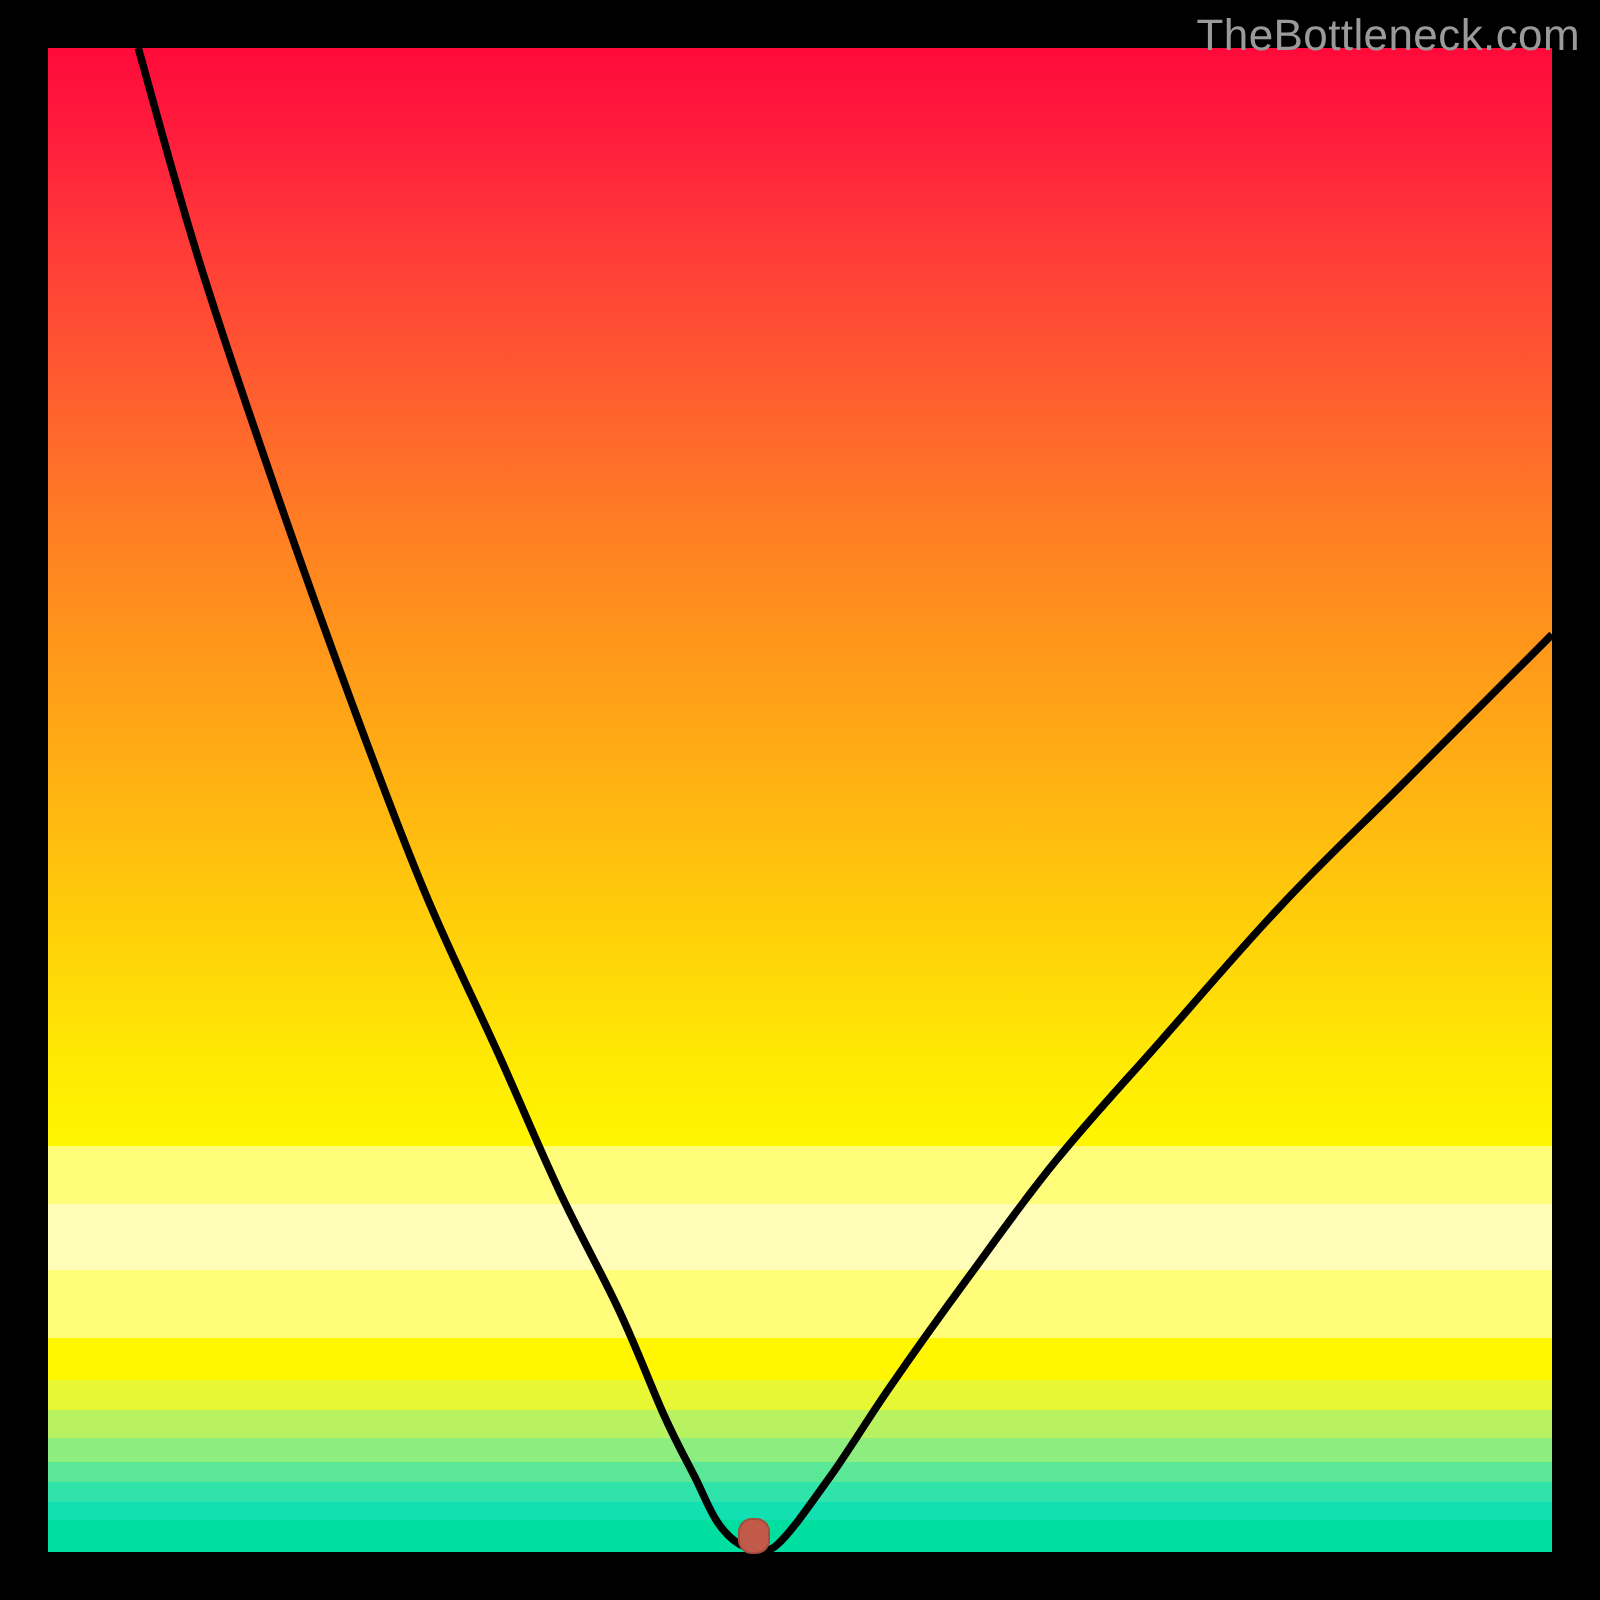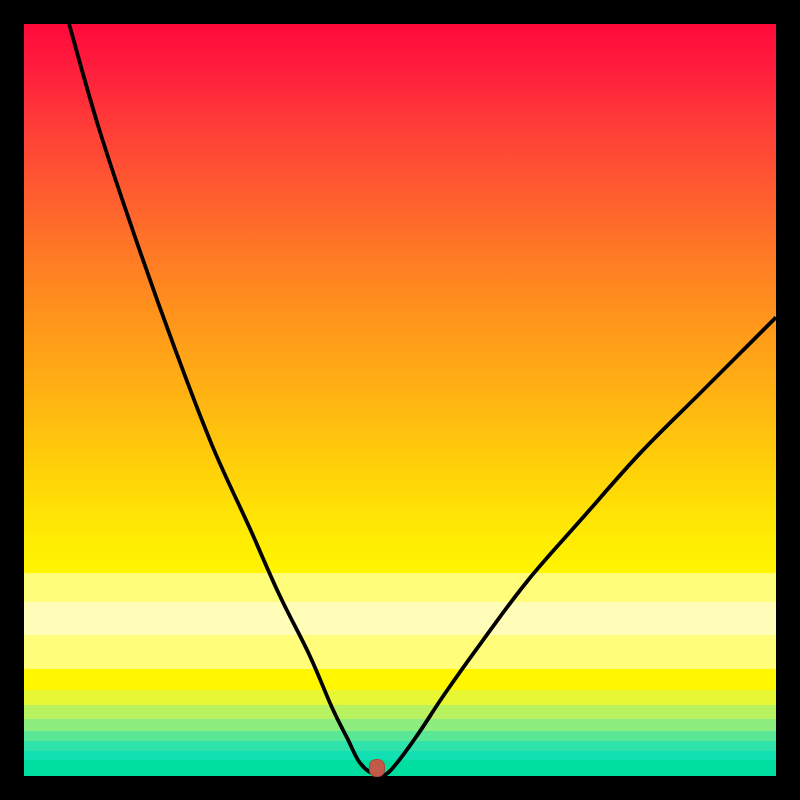--- a/index.html
+++ b/index.html
@@ -105,13 +105,14 @@
     <div class="band b-g5"></div>
     <div class="band b-g6"></div>
 
     <svg class="curve" viewBox="0 0 100 100" preserveAspectRatio="none">
       <path id="curve-path" fill="none" stroke="#000000" stroke-width="3.8" vector-effect="non-scaling-stroke" d="M 6 0 C 6.72 2.52, 8.38 8.780000000000001, 10 14 C 11.62 19.22, 13.2 23.779999999999998, 15 29 C 16.8 34.22, 18.2 38.14000000000001, 20 43.00000000000001 C 21.8 47.86000000000001, 23.2 51.68, 25 56 C 26.8 60.32, 28.38 63.4, 30 67 C 31.62 70.6, 32.56 72.94, 34 76 C 35.44 79.06, 36.74 81.3, 38 84 C 39.26 86.7, 40.1 89.02, 41 91 C 41.9 92.98, 42.37 93.74, 43 95 C 43.63 96.26, 43.96 97.19, 44.5 98 C 45.04 98.81, 45.55 99.23, 46 99.5 C 46.45 99.77, 46.55 99.5, 47 99.5 C 47.45 99.5, 47.6 100.31, 48.5 99.5 C 49.4 98.69, 50.65 96.89, 52 95 C 53.35 93.11, 54.38000000000001 91.34, 56.00000000000001 89 C 57.620000000000005 86.66, 59.02 84.7, 61 82 C 62.98 79.3, 64.66 76.88, 67 74 C 69.34 71.12, 71.3 69.06, 74 66 C 76.7 62.94, 79.12 60.06, 82 57 C 84.88 53.94, 87.3 51.699999999999996, 90 49 C 92.7 46.300000000000004, 95.2 43.800000000000004, 97 42.00000000000001 C 98.8 40.20000000000001, 99.46 39.54, 100 39"></path>
     </svg>
 
     <div class="marker" id="marker" style="left: 47%; top: 99%;"></div>
   </div>
 
+  <div class="watermark">TheBottleneck.com</div>
 </div>
 
 </body></html>

